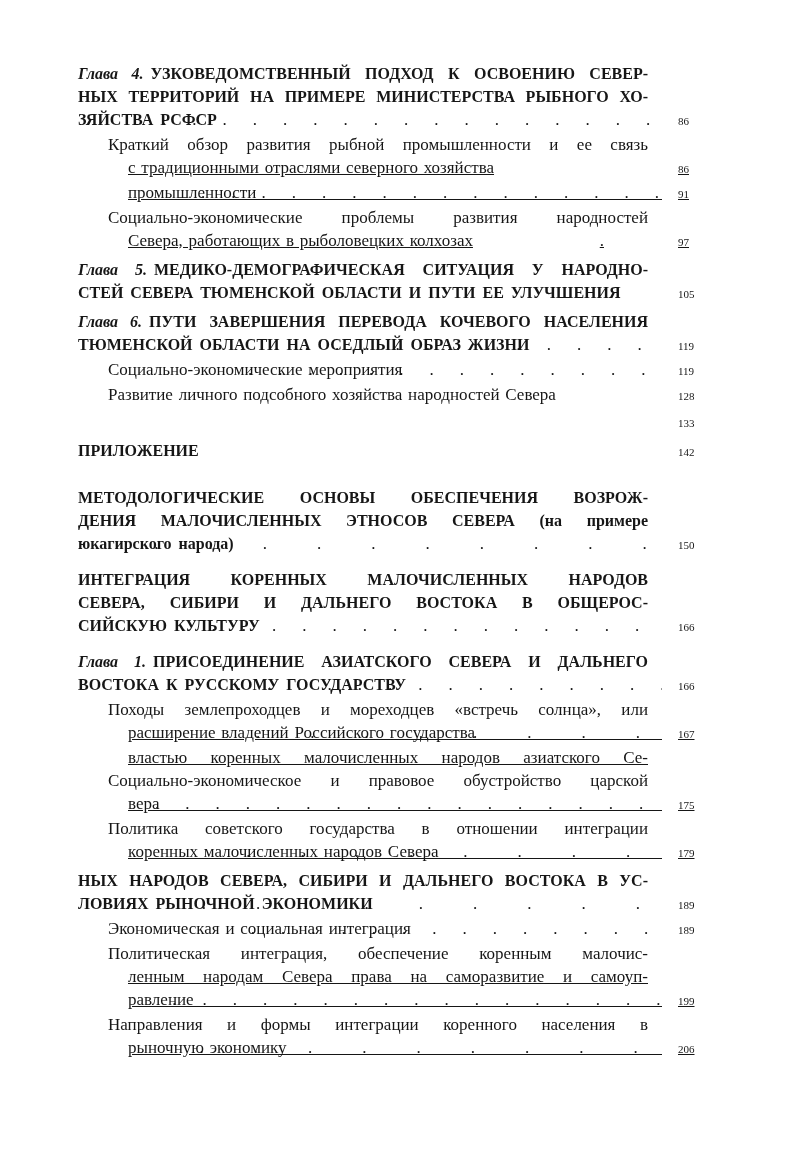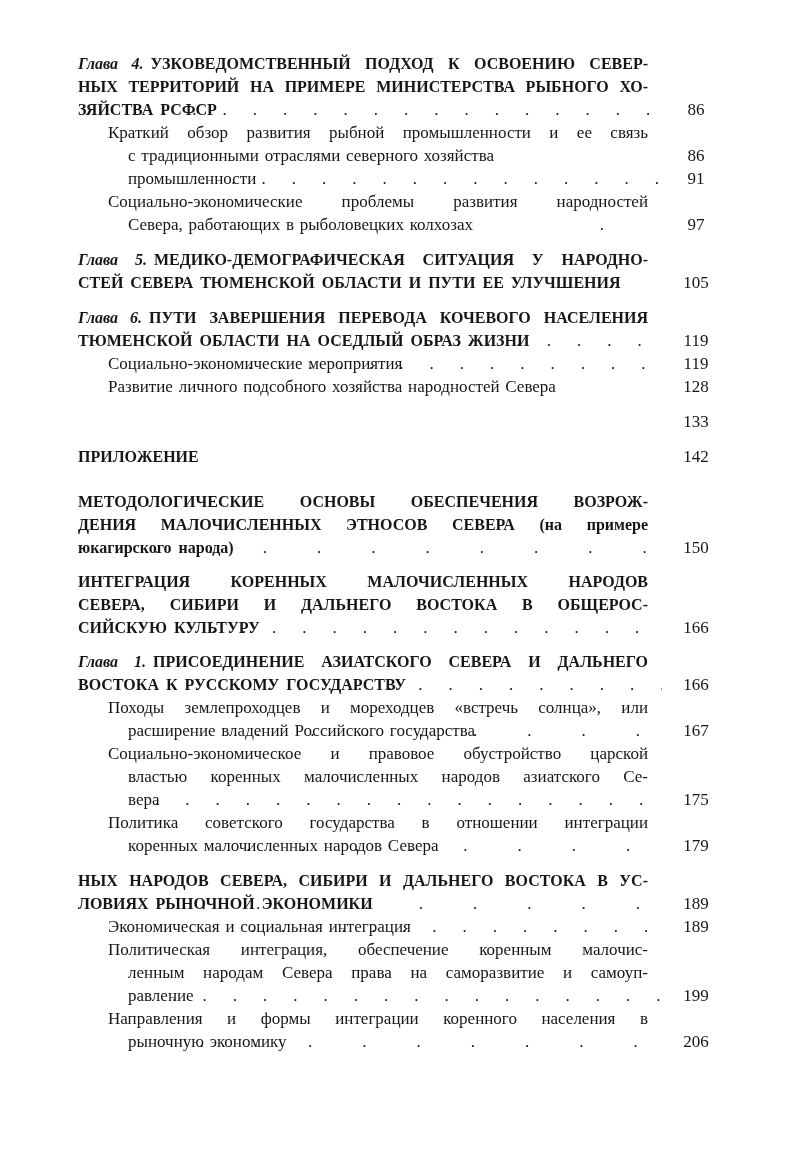--- a/index.html
+++ b/index.html
@@ -9,24 +9,24 @@
     color: #161616;
     font-family: "Liberation Serif", "DejaVu Serif", serif;
     overflow: hidden;
   }
   .page {
     box-sizing: border-box;
     width: 794px; height: 1151px;
     padding: 46px 80px 0 78px;
   }
   .entry { margin-top: 0; }
-  .entry.chapter, .entry.section { margin-top: 12px; }
+  .entry.chapter, .entry.section { margin-top: 4px; }
   .entry.gap-md { margin-top: 11px; }
   .entry.gap-lg { margin-top: 22px; }
-  .entry:first-child { margin-top: 6px; }
+  .entry:first-child { margin-top: 16px; }
 
   .line {
     line-height: 23px;
     font-size: 17px;
     word-spacing: 1.5px;
   }
   .chapter .line, .section .line {
     font-weight: 700;
     font-size: 16px;
     word-spacing: 3px;
@@ -36,21 +36,21 @@
   .line.full {
     text-align: justify;
     text-align-last: justify;
     margin-right: 66px;
   }
   
   .line.term { display: flex; align-items: baseline; }
   .term .txt { white-space: nowrap; flex: 0 1 auto; min-width: 0; }
 
   .entry.sub { padding-left: 30px; }
-  .sub .line.cont { padding-left: 20px; }
+  .sub .line.cont { padding-left: 20px; text-decoration: underline; }
 
   .prefix {
     font-style: italic;
     font-weight: 700;
     padding-right: 7px;
     word-spacing: 2px;
   }
 
   .leader {
     flex: 1 1 auto;
@@ -62,23 +62,23 @@
   }
   .leader.dots::after  { content: "..............................."; letter-spacing: 26px; }
   .leader.sparse::after{ content: "......................"; letter-spacing: 50px; }
   .leader.dot { text-align: right; padding-right: 58px; }
   .leader.dot::after { content: "."; }
   .leader.none::after { content: ""; }
 
   .pageno {
     flex: 0 0 auto;
     min-width: 36px;
-    text-align: center;
+    text-align: left;
     font-weight: 400;
-    font-size: 17px;
+    font-size: 11px;
   }
 </style>
 </head>
 <body>
 
 <div class="page">
   <div>
       <div class="entry chapter">
         <div class="line full"><span class="prefix">Глава 4.</span><span class="txt">УЗКОВЕДОМСТВЕННЫЙ ПОДХОД К ОСВОЕНИЮ СЕВЕР-</span></div>
         <div class="line full cont"><span class="txt">НЫХ ТЕРРИТОРИЙ НА ПРИМЕРЕ МИНИСТЕРСТВА РЫБНОГО ХО-</span></div>
@@ -182,22 +182,22 @@
       </div>
       <div class="entry sub">
         <div class="line full"><span class="txt">Походы землепроходцев и мореходцев «встречь солнца», или</span></div>
         <div class="line term cont">
           <span class="txt">расширение владений Российского государства</span>
           <span class="leader sparse"></span>
           <span class="pageno">167</span>
         </div>
       </div>
       <div class="entry sub">
+        <div class="line full cont"><span class="txt">властью коренных малочисленных народов азиатского Се-</span></div>
         <div class="line full"><span class="txt">Социально-экономическое и правовое обустройство царской</span></div>
-        <div class="line full cont"><span class="txt">властью коренных малочисленных народов азиатского Се-</span></div>
         <div class="line term cont">
           <span class="txt">вера</span>
           <span class="leader dots"></span>
           <span class="pageno">175</span>
         </div>
       </div>
       <div class="entry sub">
         <div class="line full"><span class="txt">Политика советского государства в отношении интеграции</span></div>
         <div class="line term cont">
           <span class="txt">коренных малочисленных народов Севера</span>

